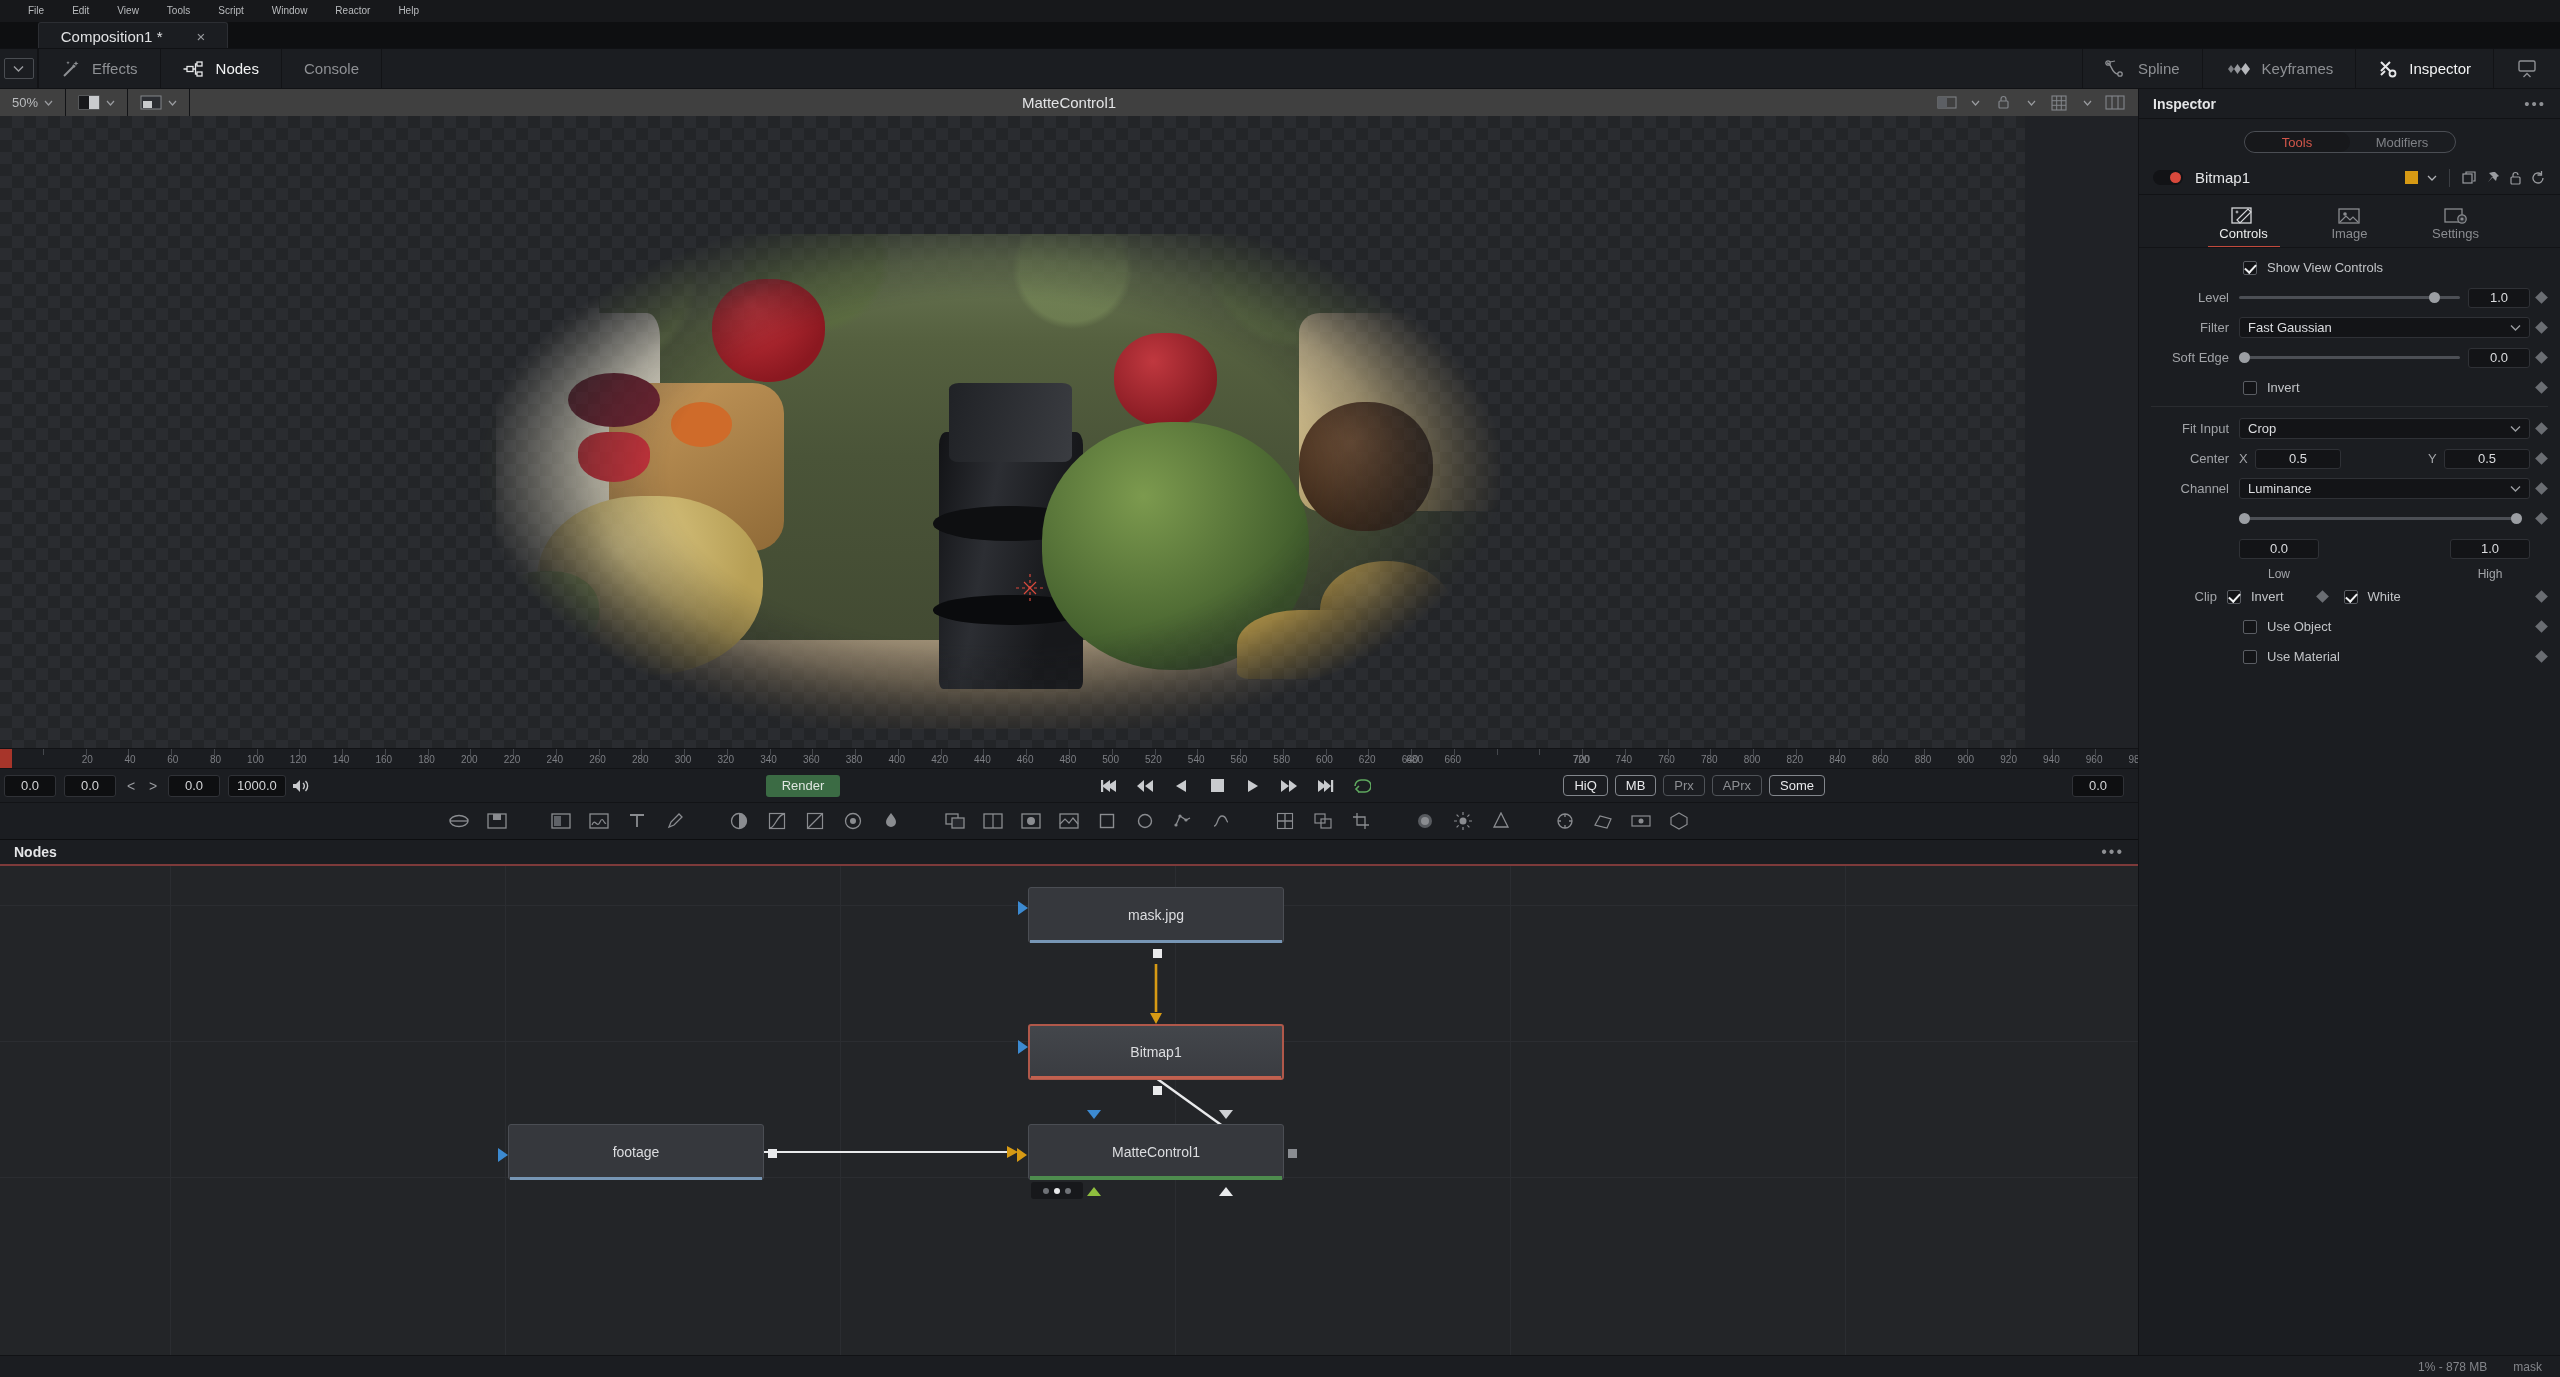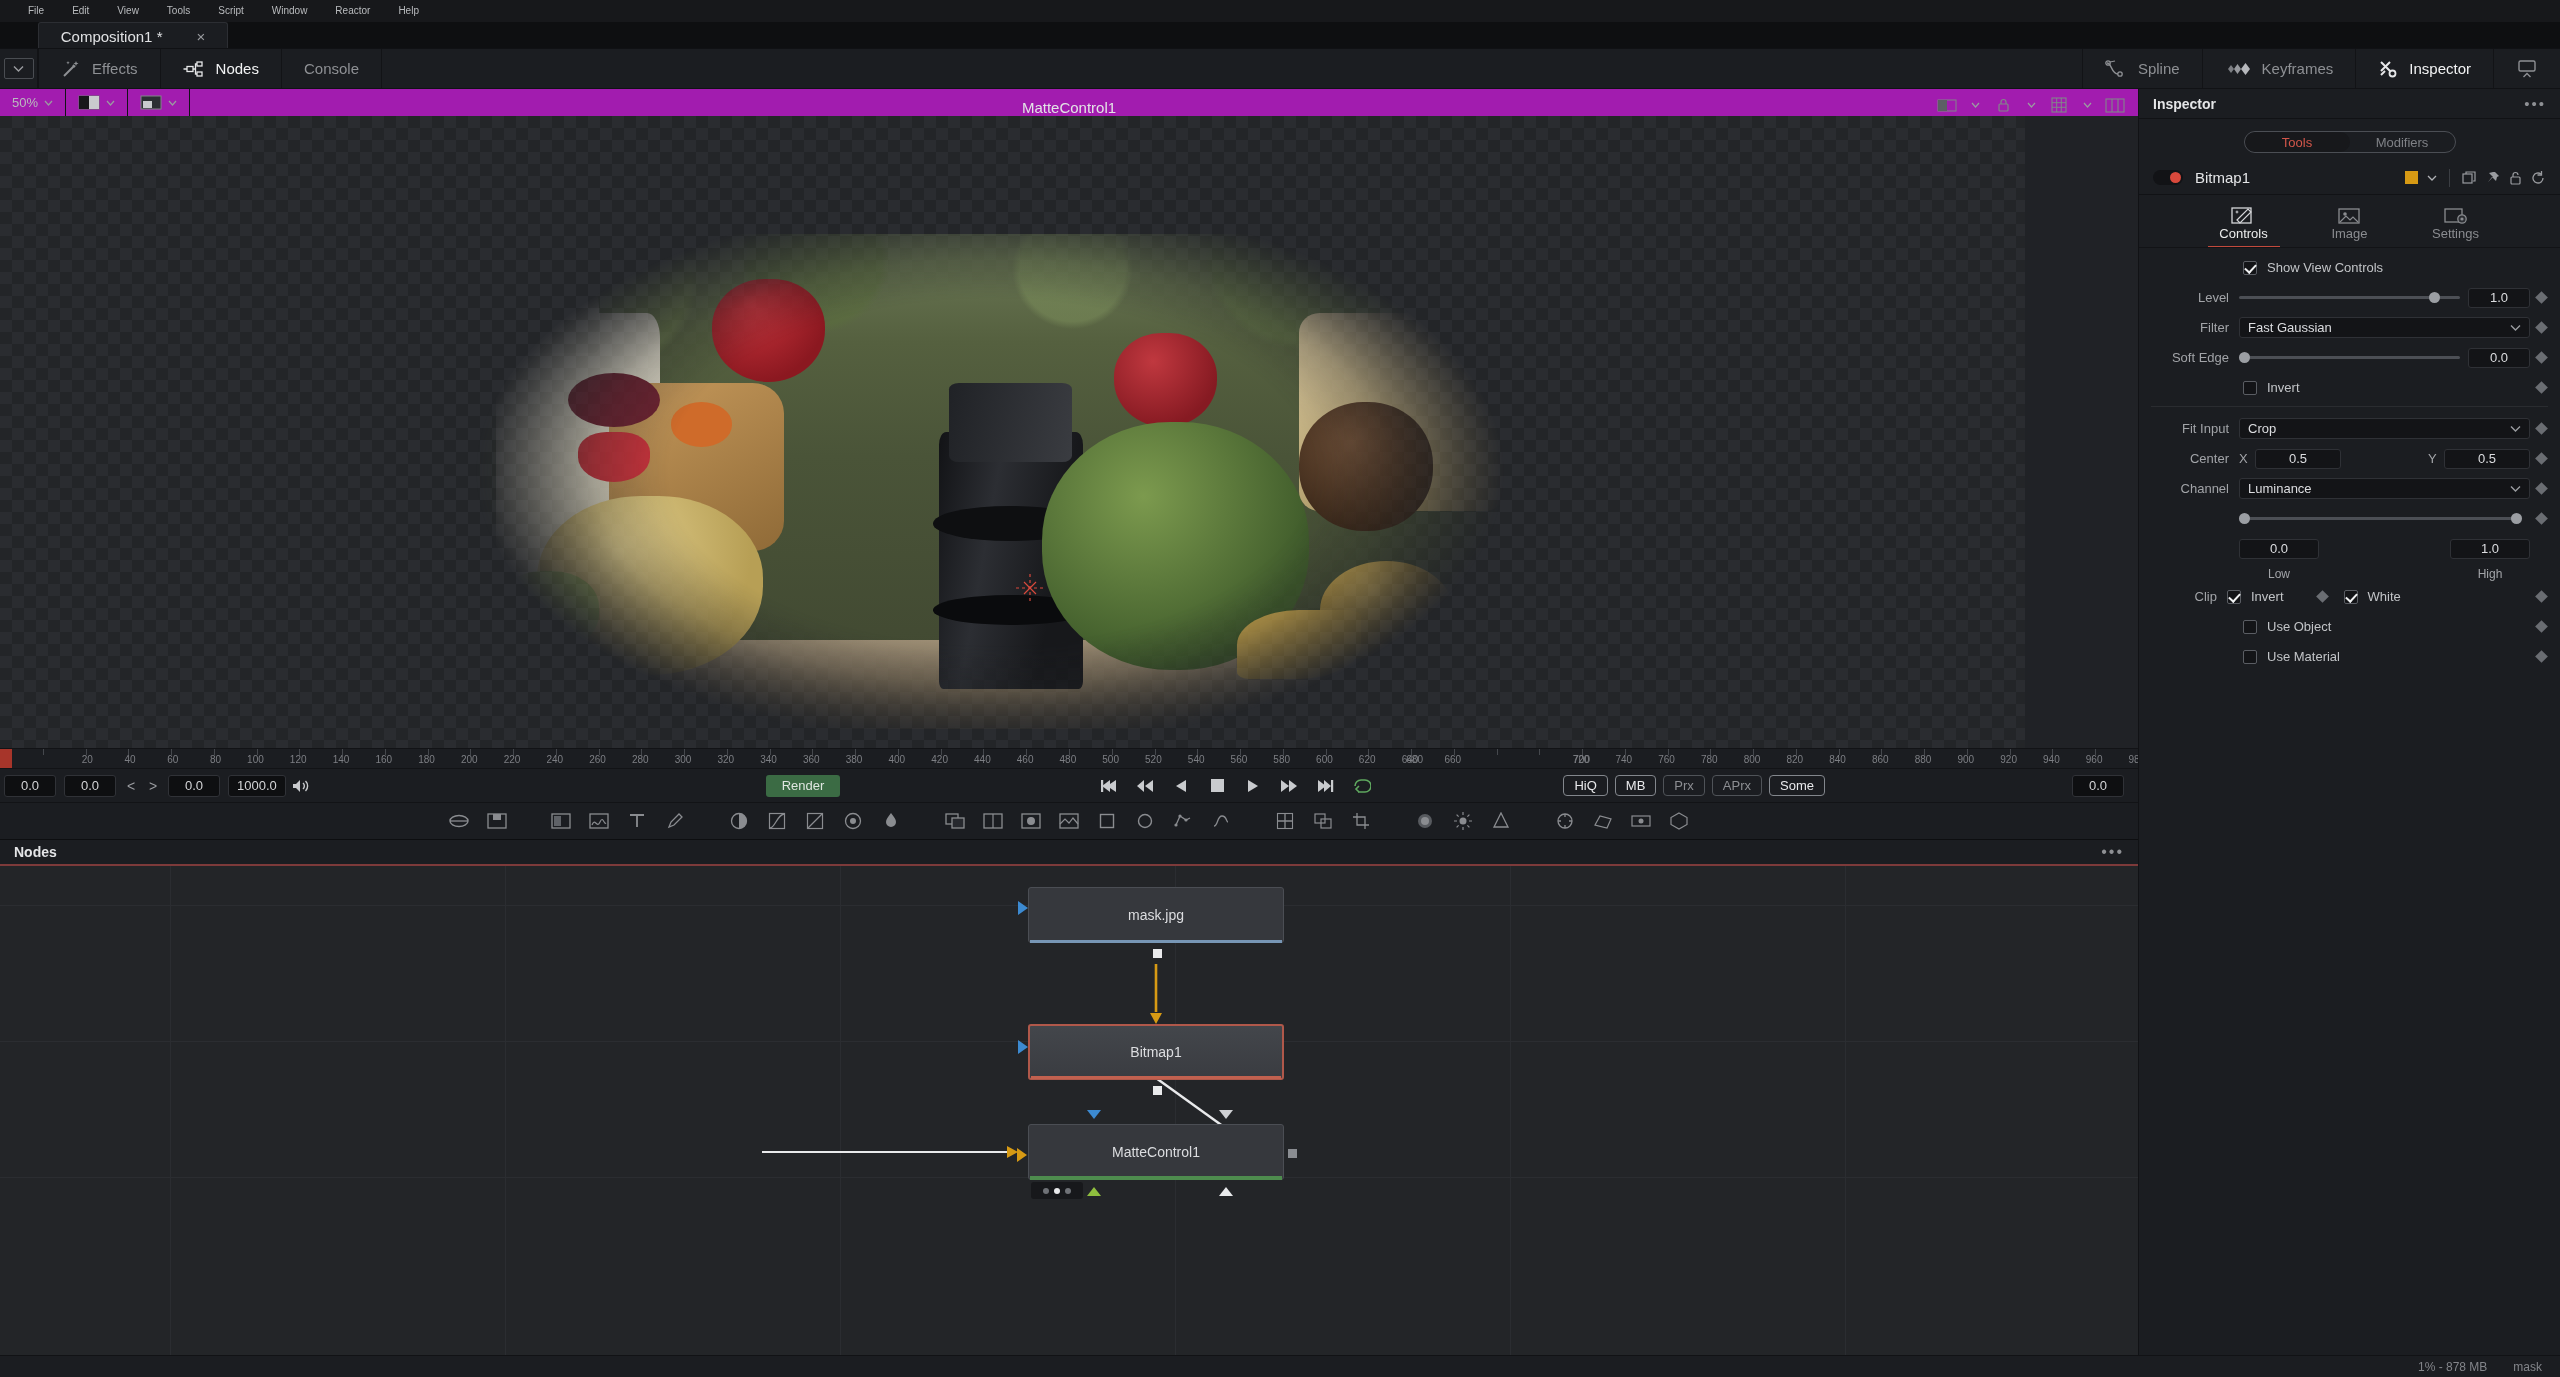--- a/index.html
+++ b/index.html
@@ -42,21 +42,21 @@
   .dd-box { width:30px; height:21px; border:1px solid #4a4d52; border-radius:2px; display:flex; align-items:center; justify-content:center; }
   svg { display:block; }
 
   
   .main { flex:1; display:flex; min-height:0; }
   .left-col { display:flex; flex-direction:column; min-width:0; flex:1; }
   .right-col { width:422px; flex:0 0 422px; background:#1b1d21; border-left:1px solid #111215; display:flex; flex-direction:column; }
 
   
   .viewer-wrap { flex:0 0 751px; display:flex; flex-direction:column; background:#1b1d21; }
-  .viewer-head { height:27px; display:flex; align-items:flex-end; background:#a21caf; position:relative; flex:0 0 27px; }
+  .viewer-head { height:27px; display:flex; align-items:center; background:#404040; position:relative; flex:0 0 27px; }
   .vh-cell { display:flex; align-items:center; gap:6px; padding:0 12px; height:27px; border-right:1px solid #121316; }
   .vh-zoom { font-size:13px; color:#b9bbbe; }
   .vh-title { position:absolute; left:0; right:0; text-align:center; font-size:15px; color:#e3e4e6; pointer-events:none; }
   .vh-right { margin-left:auto; display:flex; align-items:center; gap:2px; padding-right:10px; }
   .vh-ricon { width:26px; height:22px; display:flex; align-items:center; justify-content:center; }
 
   .canvas { flex:1; position:relative; background:#202226; overflow:hidden; }
   .checker {
     position:absolute; left:0; top:0; width:2025px; height:700px;
     background-image:
@@ -801,20 +801,26 @@
             <div class="port-sq" style="left:124px;bottom:-16px"></div>
           </div>
 
           <div class="node selected" style="left:1028px;top:158px">
             <span class="nlabel">Bitmap1</span>
             <div class="underbar" style="background:#c2614f"></div>
             <div class="in-tri" style="left:-12px;top:14px;border-left:10px solid #3c8ad1"></div>
             <div class="port-sq" style="left:123px;bottom:-17px"></div>
           </div>
 
+          <div class="node" style="left:508px;top:258px">
+            <span class="nlabel">footage</span>
+            <div class="underbar" style="background:#7796b5"></div>
+            <div class="in-tri" style="left:-11px;top:23px;border-left:10px solid #3c8ad1"></div>
+            <div class="port-sq" style="right:-14px;top:24px"></div>
+          </div>
 
           <div class="node" style="left:1028px;top:258px">
             <span class="nlabel">MatteControl1</span>
             <div class="underbar" style="background:#4e8c4e;height:4px"></div>
             <div class="in-tri" style="left:-12px;top:23px;border-left:10px solid #d79a14"></div>
             <div class="tri-down" style="left:58px;top:-15px;border-top:9px solid #3c8ad1"></div>
             <div class="tri-down" style="left:190px;top:-15px;border-top:9px solid #cfd1d4"></div>
             <div class="tri-up" style="left:58px;bottom:-17px;border-bottom:9px solid #8fbf3f"></div>
             <div class="tri-up" style="left:190px;bottom:-17px;border-bottom:9px solid #e9eaec"></div>
             <div class="port-sq" style="right:-14px;top:24px;background:#8a8d92"></div>

